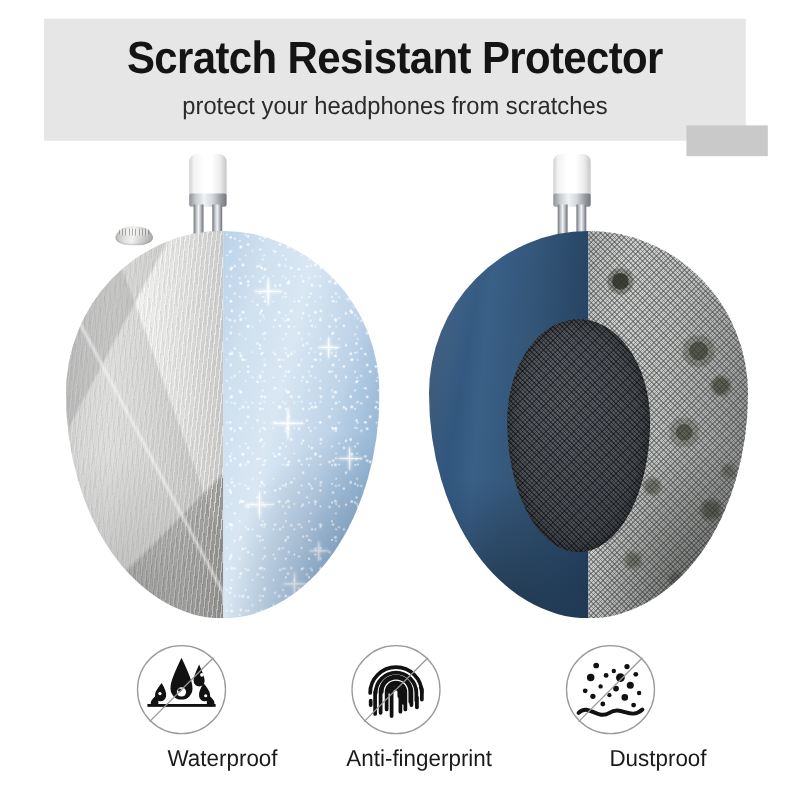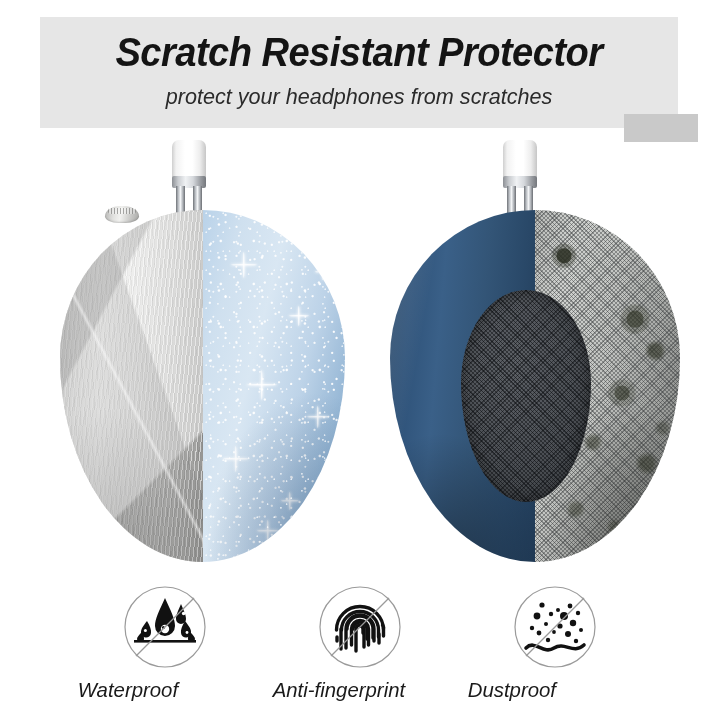--- a/index.html
+++ b/index.html
@@ -1,21 +1,21 @@
 <!DOCTYPE html>
 <html><head>
 <meta charset="utf-8">
 <style>
   html,body{margin:0;padding:0;}
   body{
     width:720px;height:720px;background:#ffffff;
     font-family:"Liberation Sans", sans-serif;
     overflow:hidden;position:relative;
   }
-  .stage{position:absolute;inset:0;width:612px;height:720px;font-style:italic;}
+  .stage{position:absolute;inset:0;width:612px;height:720px;}
 
   
   .banner{
     position:absolute;left:40px;top:17px;width:638px;height:111px;
     background:#e6e6e6;
   }
   .banner-accent{
     position:absolute;left:624px;top:114px;width:74px;height:28px;
     background:#c9c9c9;
   }
@@ -162,21 +162,21 @@
     position:absolute;border-radius:46% 46% 40% 40% / 60% 60% 40% 40%;
     background:linear-gradient(100deg,#b4b4b2 0%,#e2e2e0 28%,#f2f2f0 46%,#cfcfcd 70%,#a8a8a6 100%);
     box-shadow:inset 0 -1px 2px rgba(0,0,0,0.18);
   }
   .crown-ridges{
     position:absolute;inset:2px 3px auto 3px;height:6px;border-radius:3px;
     background:repeating-linear-gradient(90deg, rgba(110,110,108,0.55) 0 1px, rgba(255,255,255,0.35) 1px 3px);
   }
 
   
-  .feature{position:absolute;width:180px;text-align:left;}
+  .feature{position:absolute;width:180px;text-align:right;}
   .ficon{position:relative;width:84px;height:84px;margin:0 auto;}
   .ficon svg{display:block;width:84px;height:84px;}
   .flabel{
     margin-top:9px;font-size:21px;line-height:24px;color:#1a1a1a;
     transform:scaleX(0.97);
   }
 </style>
 </head>
 <body>
 

